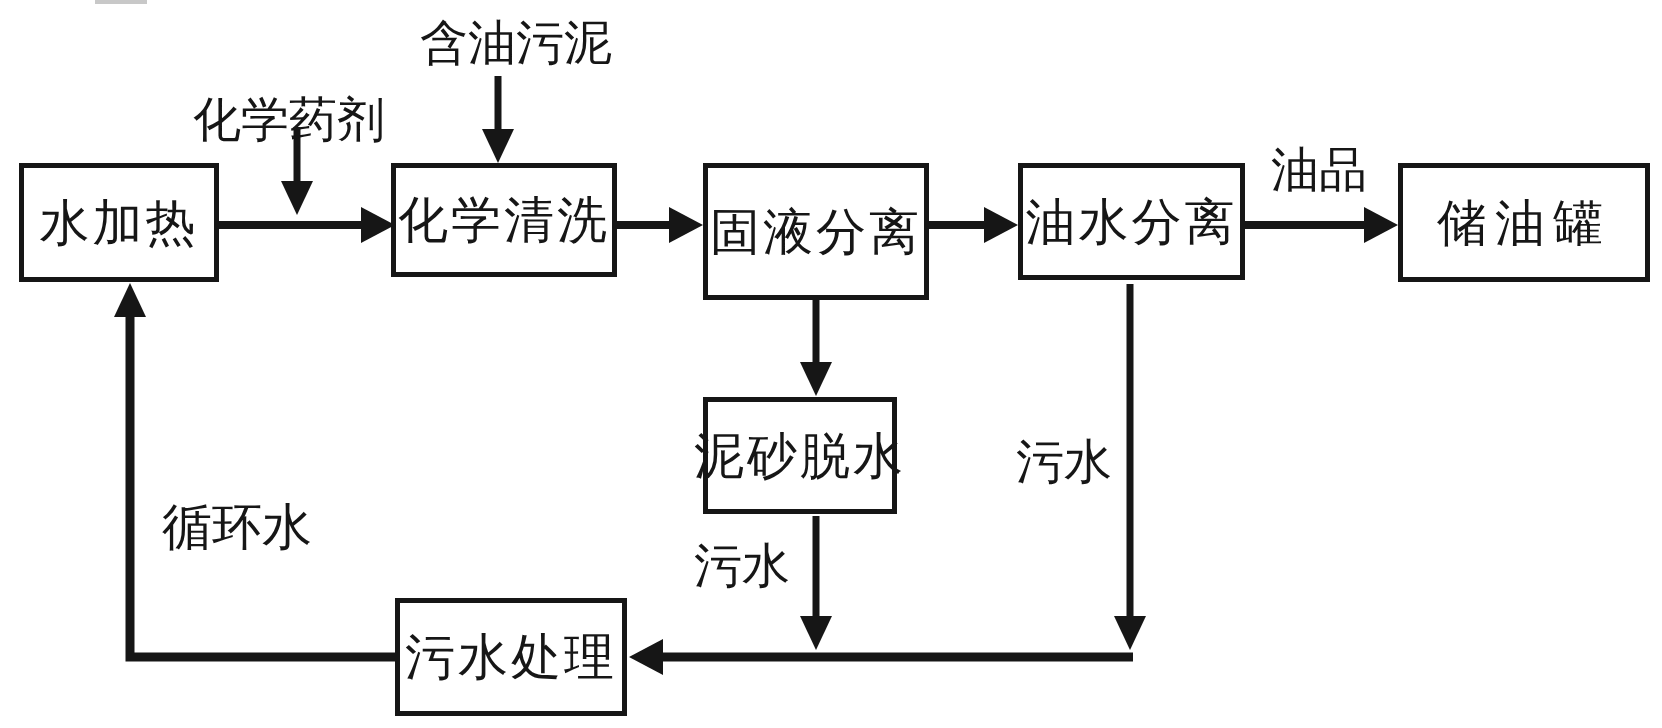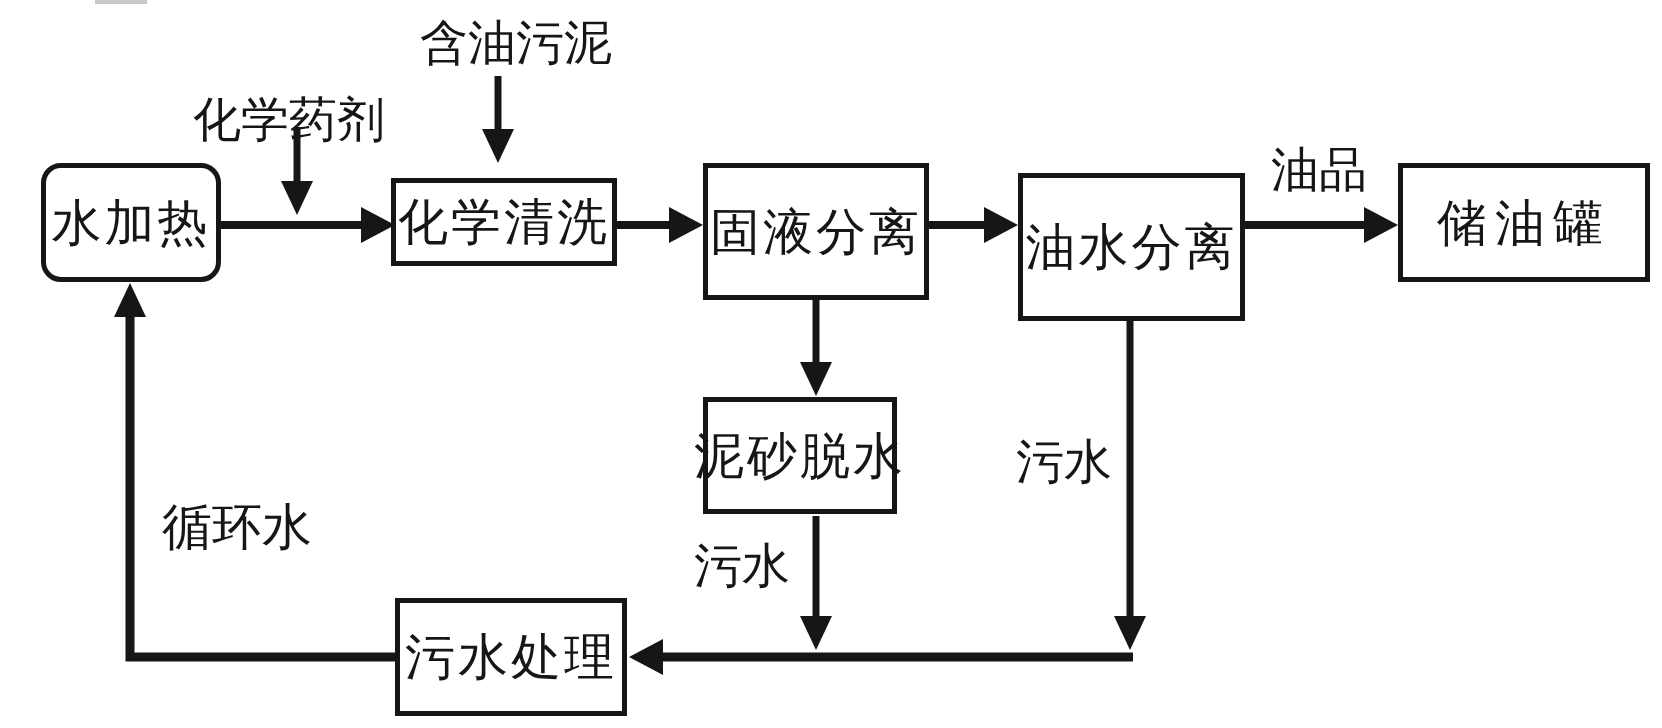--- a/index.html
+++ b/index.html
@@ -109,33 +109,33 @@
       <line x1="1133" y1="657" x2="662" y2="657" stroke-width="9"></line>
       <polygon points="629,657 663,639 663,675"></polygon>
     </g>
 
     <g>
       <polyline points="397,657 130,657 130,316" stroke-width="9" stroke-linejoin="miter"></polyline>
       <polygon points="130,283 114,317 146,317"></polygon>
     </g>
   </svg>
 
-  <div class="box" style="left:41px;  top:163px; width:180px; height:119px;border-radius:20px;">
+  <div class="box" style="left:19px;  top:163px; width:200px; height:119px;">
     <span>水加热</span>
   </div>
 
-  <div class="box" style="left:391px; top:163px; width:226px; height:88px;margin-top:15px;">
+  <div class="box" style="left:391px; top:163px; width:226px; height:114px;">
     <span>化学清洗</span>
   </div>
 
   <div class="box" style="left:703px; top:163px; width:226px; height:137px;">
     <span>固液分离</span>
   </div>
 
-  <div class="box" style="left:1018px; top:173px; width:227px; height:148px;">
+  <div class="box" style="left:1018px; top:163px; width:227px; height:117px;">
     <span>油水分离</span>
   </div>
 
   <div class="box" style="left:1398px; top:163px; width:252px; height:119px; letter-spacing:8px;">
     <span>储油罐</span>
   </div>
 
   <div class="box" style="left:703px; top:397px; width:194px; height:117px;">
     <span>泥砂脱水</span>
   </div>

